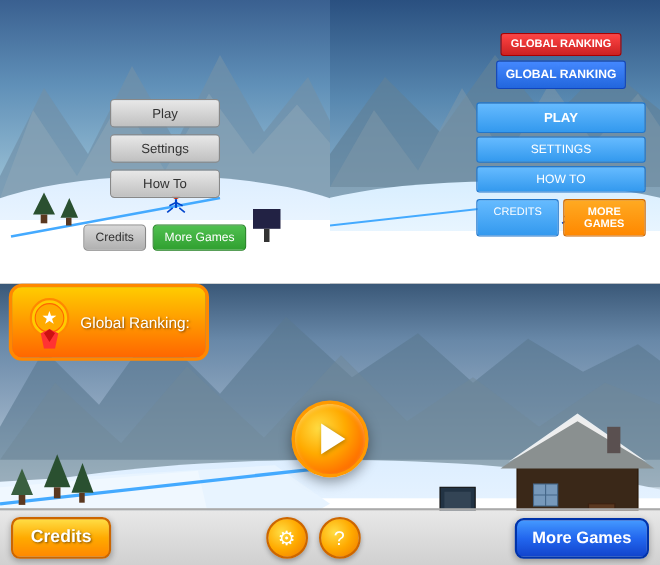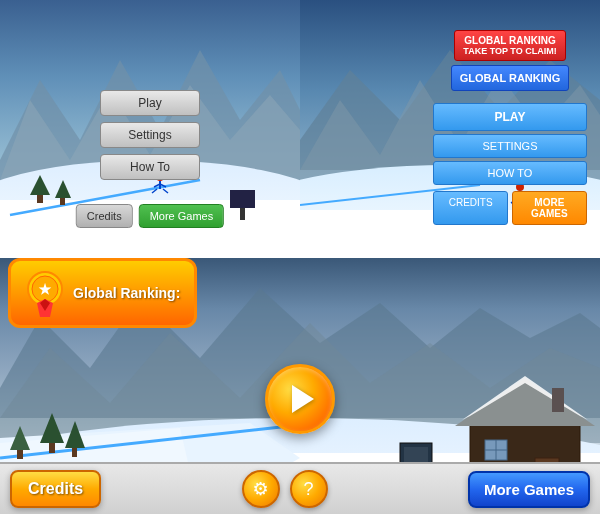--- a/index.html
+++ b/index.html
@@ -217,21 +217,21 @@
 
     .badge-medal {
       width: 40px;
       height: 48px;
       flex-shrink: 0;
     }
 
     .badge-text {
       color: white;
       font-size: 14px;
-      font-weight: bold;
+      font-weight: normal;
       line-height: 1.3;
       text-shadow: 1px 1px 2px rgba(0,0,0,0.5);
     }
 
     
     .bottom-half {
       position: absolute;
       top: 258px;
       left: 0;
       width: 600px;
@@ -427,21 +427,20 @@
           <line x1="0" y1="-1" x2="-7" y2="2" stroke="#0044cc" stroke-width="1.5"></line>
           <line x1="0" y1="-1" x2="5" y2="3" stroke="#0044cc" stroke-width="1.5"></line>
           <line x1="-2" y1="4" x2="-9" y2="8" stroke="#0044cc" stroke-width="1.5"></line>
           <line x1="4" y1="4" x2="10" y2="8" stroke="#0044cc" stroke-width="1.5"></line>
         </g>
       </svg>
 
       <div class="right-menu-overlay">
         <div class="ranking-header">
           <div>GLOBAL RANKING</div>
-          <div style="font-size:9px;">TAKE TOP TO CLAIM!</div>
         </div>
         <div class="global-ranking-btn">GLOBAL RANKING</div>
         <div class="right-menu-btns">
           <div class="right-play-btn">PLAY</div>
           <div class="right-settings-btn">SETTINGS</div>
           <div class="right-howto-btn">HOW TO</div>
           <div class="right-bottom-row">
             <div class="right-credits-btn">CREDITS</div>
             <div class="right-more-btn">MORE GAMES</div>
           </div>

